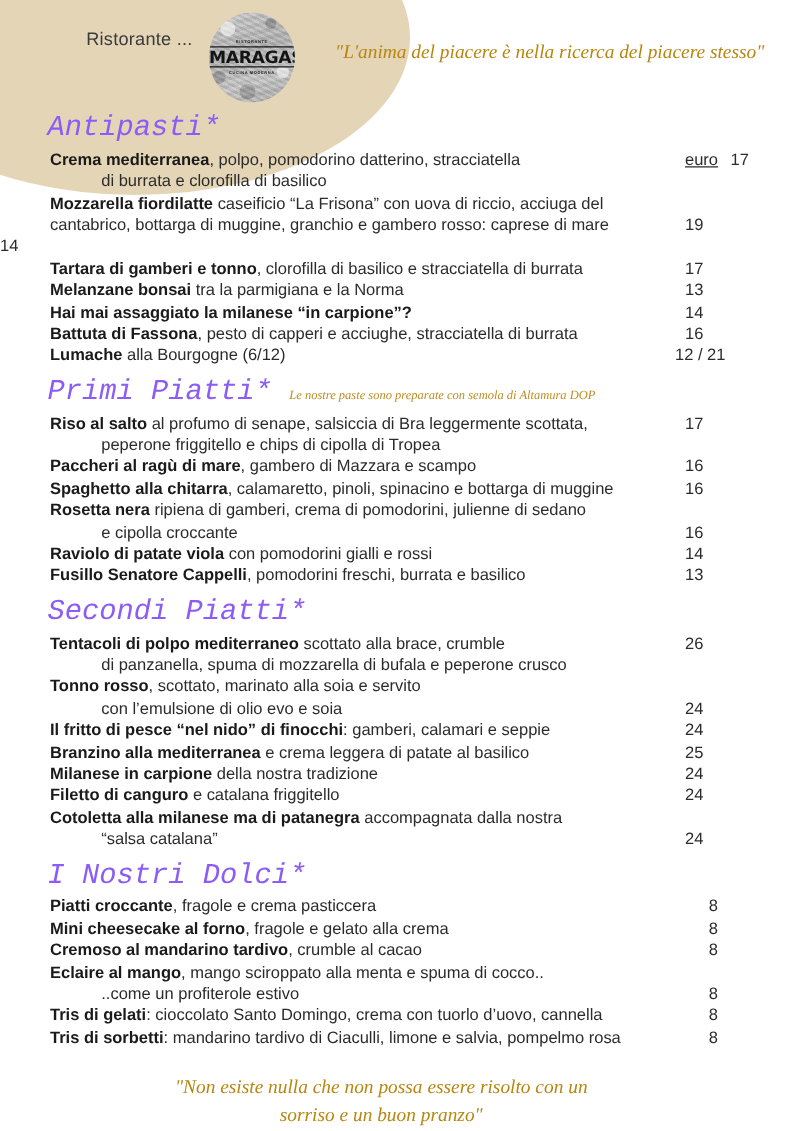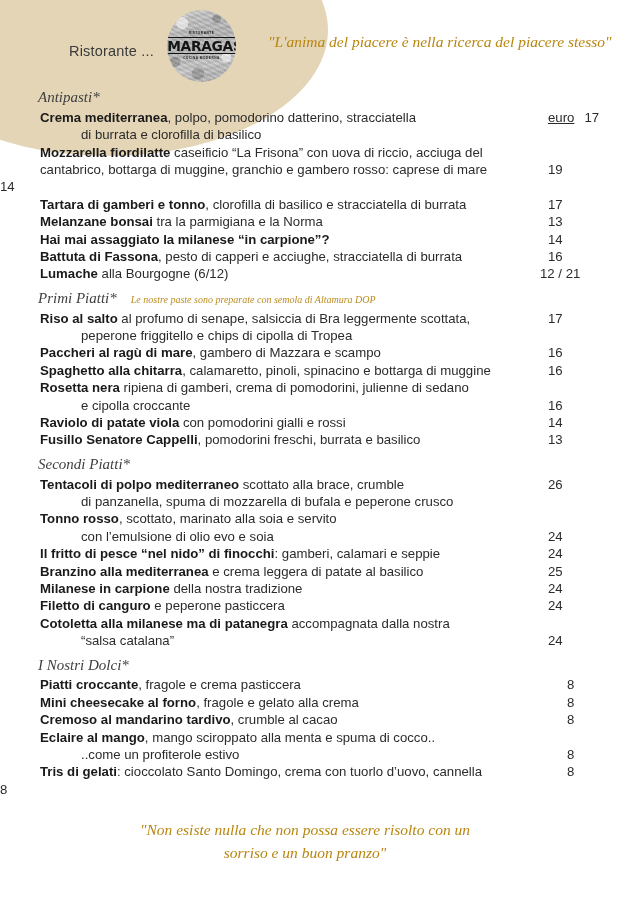--- a/index.html
+++ b/index.html
@@ -27,21 +27,21 @@
     top: -96px;
     width: 440px;
     height: 252px;
     background: #e4d5b7;
     border-radius: 50%;
     z-index: 0;
   }
   .ristorante {
     position: absolute;
     left: 69px;
-    top: 43px;
+    top: 24px;
     font-size: 14.5px;
     color: #3a3a3a;
     letter-spacing: .2px;
     z-index: 2;
     white-space: nowrap;
   }
   .logo {
     position: absolute;
     left: 167px;
     top: 10px;
@@ -109,24 +109,24 @@
     padding: 0 0 0 0;
   }
   .section { margin: 0; }
   .section-head {
     display: flex;
     align-items: baseline;
     padding-left: 38px;
     margin: 0 0 2px 0;
   }
   .section-title {
-    font-family: Liberation Serif, serif;
+    font-family: Liberation Mono, monospace;
     font-style: italic;
-    font-size: 15px;
-    color: #404040;
+    font-size: 23px;
+    color: #8b5cf6;
     line-height: 1.25;
     white-space: nowrap;
   }
   .section-note {
     font-family: "Liberation Serif", serif;
     font-style: italic;
     font-size: 10px;
     color: #bc8c20;
     margin-left: 14px;
     white-space: nowrap;
@@ -351,21 +351,21 @@
           </div>
         </div>
         <div class="menu-item">
           <div class="row">
             <div class="text"><span class="name">Milanese in carpione</span><span class="desc"> della nostra tradizione</span></div>
             <div class="price"><span>24</span></div>
           </div>
         </div>
         <div class="menu-item">
           <div class="row">
-            <div class="text"><span class="name">Filetto di canguro</span><span class="desc"> e peperone pasticcera</span></div>
+            <div class="text"><span class="name">Filetto di canguro</span><span class="desc"> e catalana friggitello</span></div>
             <div class="price"><span>24</span></div>
           </div>
         </div>
         <div class="menu-item">
           <div class="row">
             <div class="text"><span class="name">Cotoletta alla milanese ma di patanegra</span><span class="desc"> accompagnata dalla nostra</span></div>
             <div class="price"><span></span></div>
           </div>
           <div class="row indent">
             <div class="text"><span class="desc">“salsa catalana”</span></div>
@@ -409,20 +409,21 @@
           </div>
         </div>
         <div class="menu-item">
           <div class="row">
             <div class="text"><span class="name">Tris di gelati</span><span class="desc">: cioccolato Santo Domingo, crema con tuorlo d’uovo, cannella</span></div>
             <div class="price"><span>8</span></div>
           </div>
         </div>
         <div class="menu-item">
           <div class="row">
+            <div class="text"><span class="name">Tris di sorbetti</span><span class="desc">: mandarino tardivo di Ciaculli, limone e salvia, pompelmo rosa</span></div>
             <div class="price"><span>8</span></div>
           </div>
         </div>
       </div>
       <div class="spacer-s"></div>
     </div>
   </div>
 
 <div class="footer">
   <div class="footer-line">"Non esiste nulla che non possa essere risolto con un</div>

